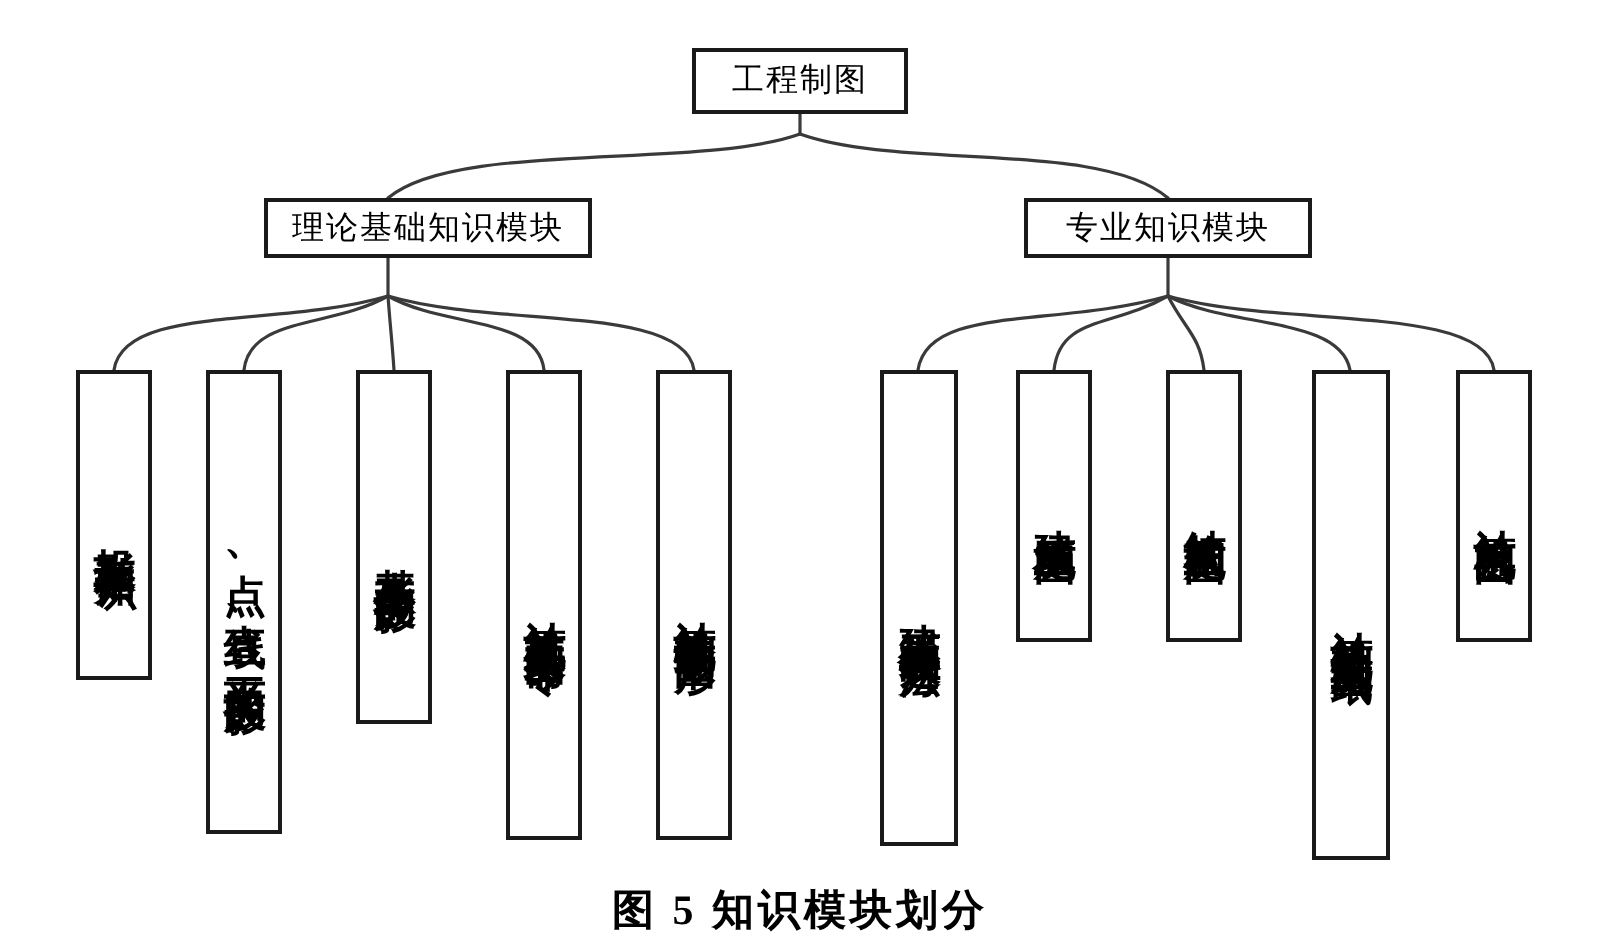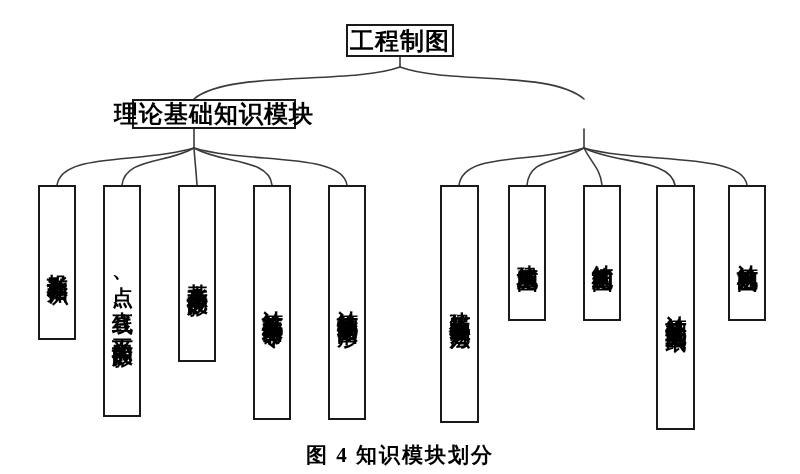--- a/index.html
+++ b/index.html
@@ -23,22 +23,22 @@
   }
   .hbox {
     position: absolute;
     z-index: 1;
     box-sizing: border-box;
     border: 2px solid #1a1a1a;
     background: #ffffff;
     display: flex;
     align-items: center;
     justify-content: center;
-    font-size: 24px;
-    font-weight: bold;
+    font-size: 16px;
+    font-weight: normal;
     color: #000000;
     white-space: nowrap;
     letter-spacing: 1px;
   }
   .leaf {
     position: absolute;
     z-index: 1;
     box-sizing: border-box;
     border: 2px solid #1a1a1a;
     background: #ffffff;
@@ -91,20 +91,21 @@
       <path d="M584,148 C592,164 600,168 602,185"></path>
       <path d="M584,148 C614,164 670,158 675,185"></path>
       <path d="M584,148 C640,164 742,152 747,185"></path>
     </g>
   </svg>
 
   <div class="hbox" style="left:346px; top:24px; width:108px; height:33px;">工程制图</div>
 
   <div class="hbox" style="left:112px; top:99px; width:164px; height:30px;margin-left:20px;">理论基础知识模块</div>
 
+  <div class="hbox" style="left:512px; top:99px; width:144px; height:30px;">专业知识模块</div>
 
   <div class="leaf" style="left:38px;  top:185px; width:38px; height:155px;">投影基本知识</div>
 
   <div class="leaf" style="left:103px; top:185px; width:38px; height:232px;">点、直线、平面的投影</div>
 
   <div class="leaf" style="left:178px; top:185px; width:38px; height:177px;">基本形体的投影</div>
 
   <div class="leaf" style="left:253px; top:185px; width:38px; height:235px;">计算机基本绘图命令</div>
 
   <div class="leaf" style="left:328px; top:185px; width:38px; height:235px;">计算机绘制平面图形</div>
@@ -112,15 +113,15 @@
   <div class="leaf" style="left:440px; top:185px; width:39px; height:238px;">建筑形体的表达方法</div>
 
   <div class="leaf" style="left:508px; top:185px; width:38px; height:136px;">建筑施工图</div>
 
   <div class="leaf" style="left:583px; top:185px; width:38px; height:136px;">结构施工图</div>
 
   <div class="leaf" style="left:656px; top:185px; width:39px; height:245px;">计算机绘制施工图纸</div>
 
   <div class="leaf" style="left:728px; top:185px; width:38px; height:136px;">计算机出图</div>
 
-  <div class="caption">图 4 知识模块划分</div>
+  <div class="caption">图 5 知识模块划分</div>
 
 </div>
 
 </body></html>

